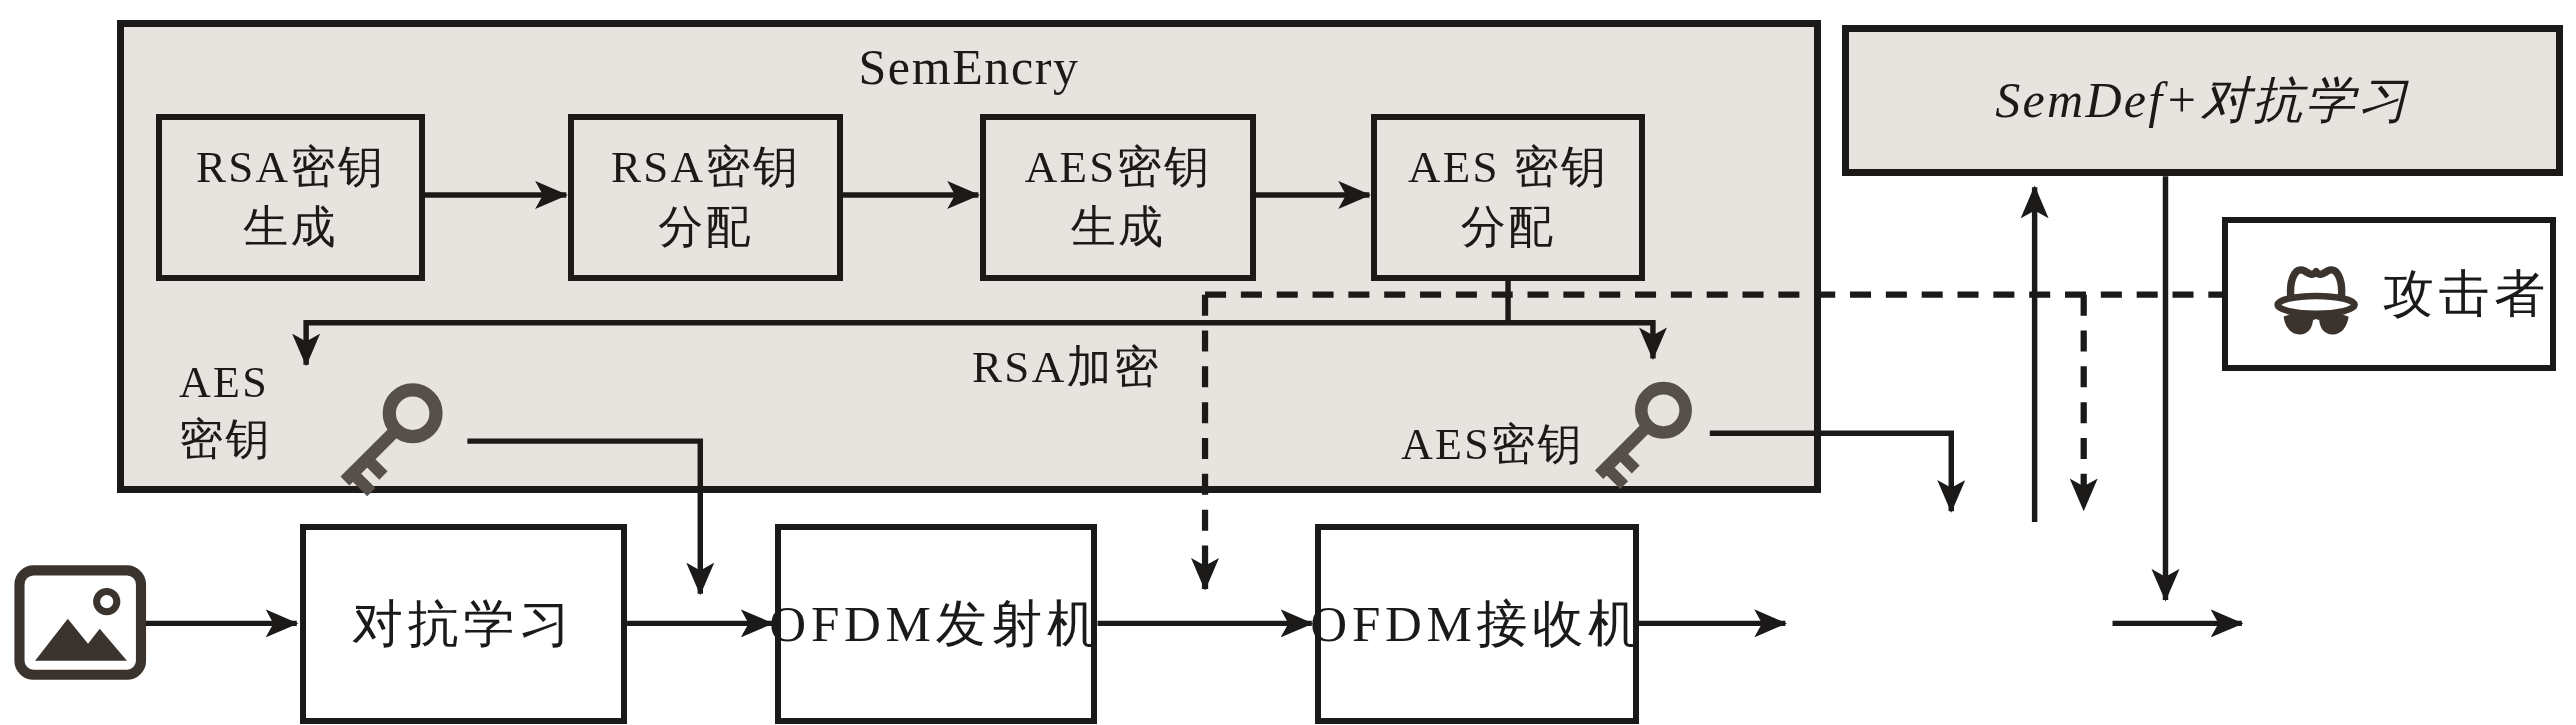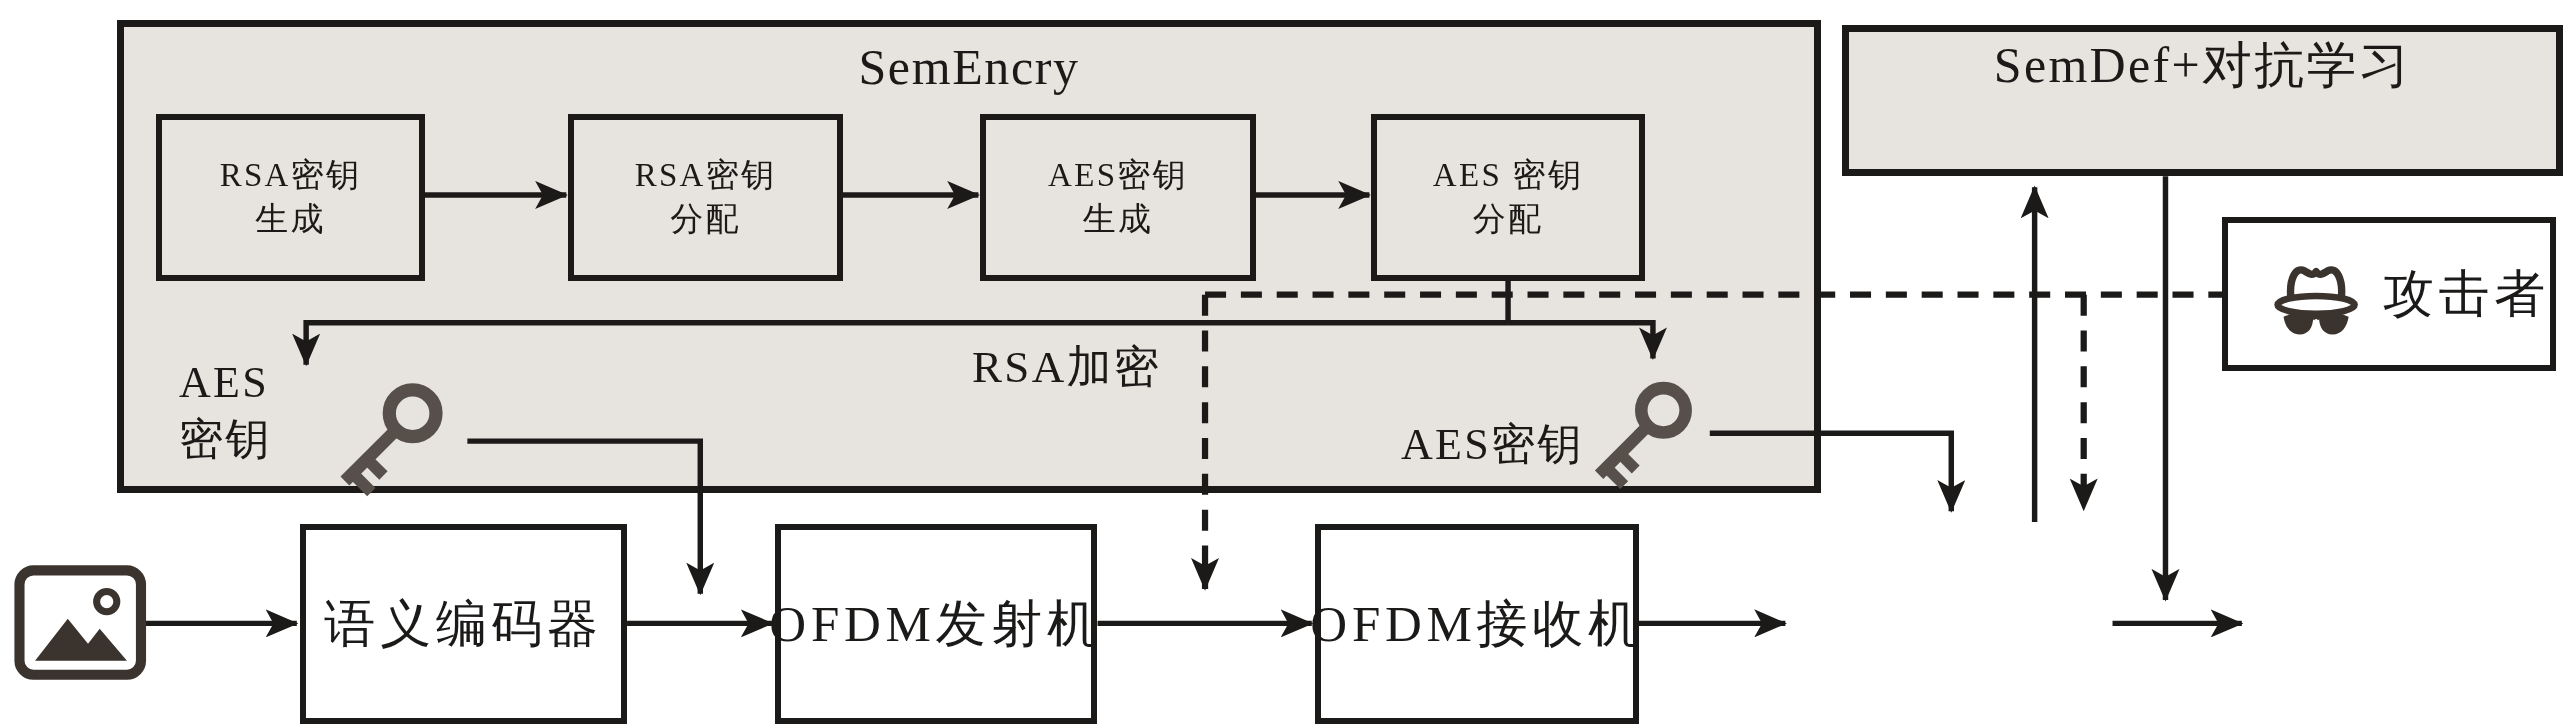--- a/index.html
+++ b/index.html
@@ -19,33 +19,33 @@
     position:absolute;box-sizing:border-box;
     border:6.2px solid var(--border,#1c1a19);
     background:var(--box-fill,#ffffff);
     display:flex;align-items:center;justify-content:center;
   }
   .stepbox{
     position:absolute;box-sizing:border-box;
     border:6.2px solid var(--border,#1c1a19);
     background:transparent;
     display:flex;align-items:center;justify-content:center;
-    font-size:33px;line-height:1.32;text-align:center;
+    font-size:45px;line-height:1.32;text-align:center;
     white-space:pre-line;letter-spacing:2.3px;
   }
   .panel-title{
     position:absolute;left:0;right:0;top:11px;text-align:center;
     font-size:50px;letter-spacing:1.6px;
   }
   .biglabel{font-size:51px;letter-spacing:4.7px;white-space:nowrap;}
   .floatlabel{
     position:absolute;font-size:45px;letter-spacing:2.3px;
     white-space:pre-line;line-height:1.3;
   }
-  #semdef-panel{display:flex;align-items:flex-start;justify-content:center;font-size:50px;letter-spacing:2.3px;}
+  #semdef-panel{display:flex;align-items:center;justify-content:center;font-size:50px;letter-spacing:2.3px;font-style:italic;}
   #attacker-box{gap:18.7px;padding-left:40px;}
   #overlay{position:absolute;left:0;top:0;z-index:5;pointer-events:none;}
   .ln{fill:none;stroke:var(--line,#1c1a19);stroke-width:7;}
   .lnd{fill:none;stroke:var(--line,#1c1a19);stroke-width:8;stroke-dasharray:27 19;}
   .ah{fill:var(--line,#1c1a19);}
   .keyi{fill:none;stroke:var(--key-icon,#57504a);}
   .darki{stroke:var(--dark-icon,#3b342e);}
   .darkfill{fill:var(--dark-icon,#3b342e);stroke:none;}
 </style>
 </head>
@@ -88,21 +88,21 @@
       <ellipse class="keyi darki" cx="0" cy="14" rx="52" ry="12" stroke-width="9"></ellipse>
       <path class="keyi darki" d="M-34,6 C-37,-22 -27,-38 -16,-32 C-9,-28 -5,-24 0,-31 C5,-24 9,-28 16,-32 C27,-38 37,-22 34,6" stroke-width="10" stroke-linejoin="round" fill="#ffffff"></path>
       <path class="darkfill" d="M-44,30 C-28,23 -12,25 -4,31 C-4,45 -11,54 -22,54 C-35,54 -42,43 -44,30 Z"></path>
       <path class="darkfill" d="M44,30 C28,23 12,25 4,31 C4,45 11,54 22,54 C35,54 42,43 44,30 Z"></path>
       <path class="keyi darki" d="M-5,33 Q0,27 5,33" stroke-width="6"></path>
     </svg>
     <span class="biglabel">攻击者</span>
   </div>
 
   <div class="whitebox" style="left:300px;top:516px;width:327px;height:200px;">
-    <span class="biglabel">语义编码器</span>
+    <span class="biglabel">对抗学习</span>
   </div>
   <div class="whitebox" style="left:775px;top:516px;width:322px;height:200px;">
     <span class="biglabel">OFDM发射机</span>
   </div>
   <div class="whitebox" style="left:1315px;top:516px;width:324px;height:200px;">
     <span class="biglabel">OFDM接收机</span>
   </div>
 
   <svg id="overlay" width="2576" height="726" viewBox="0 0 3307 932">
     <defs>

